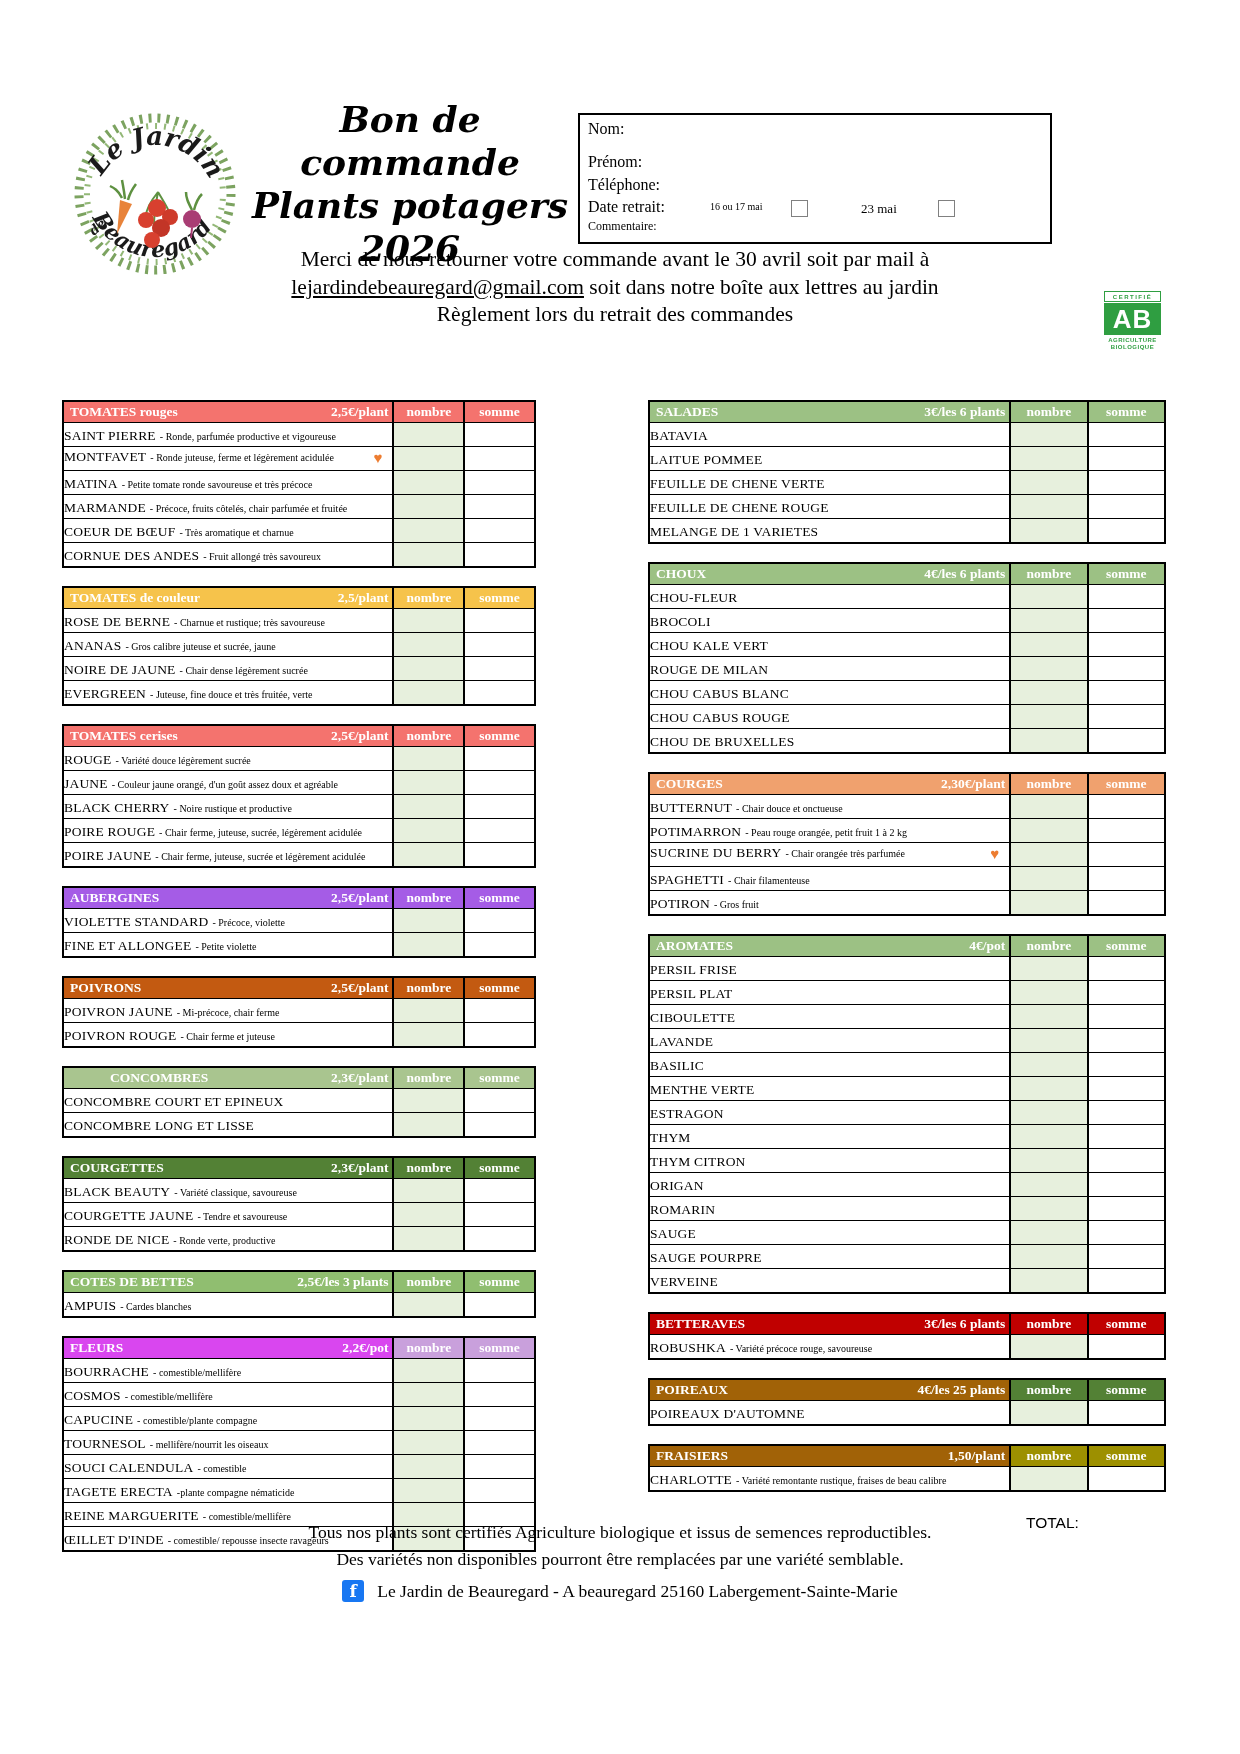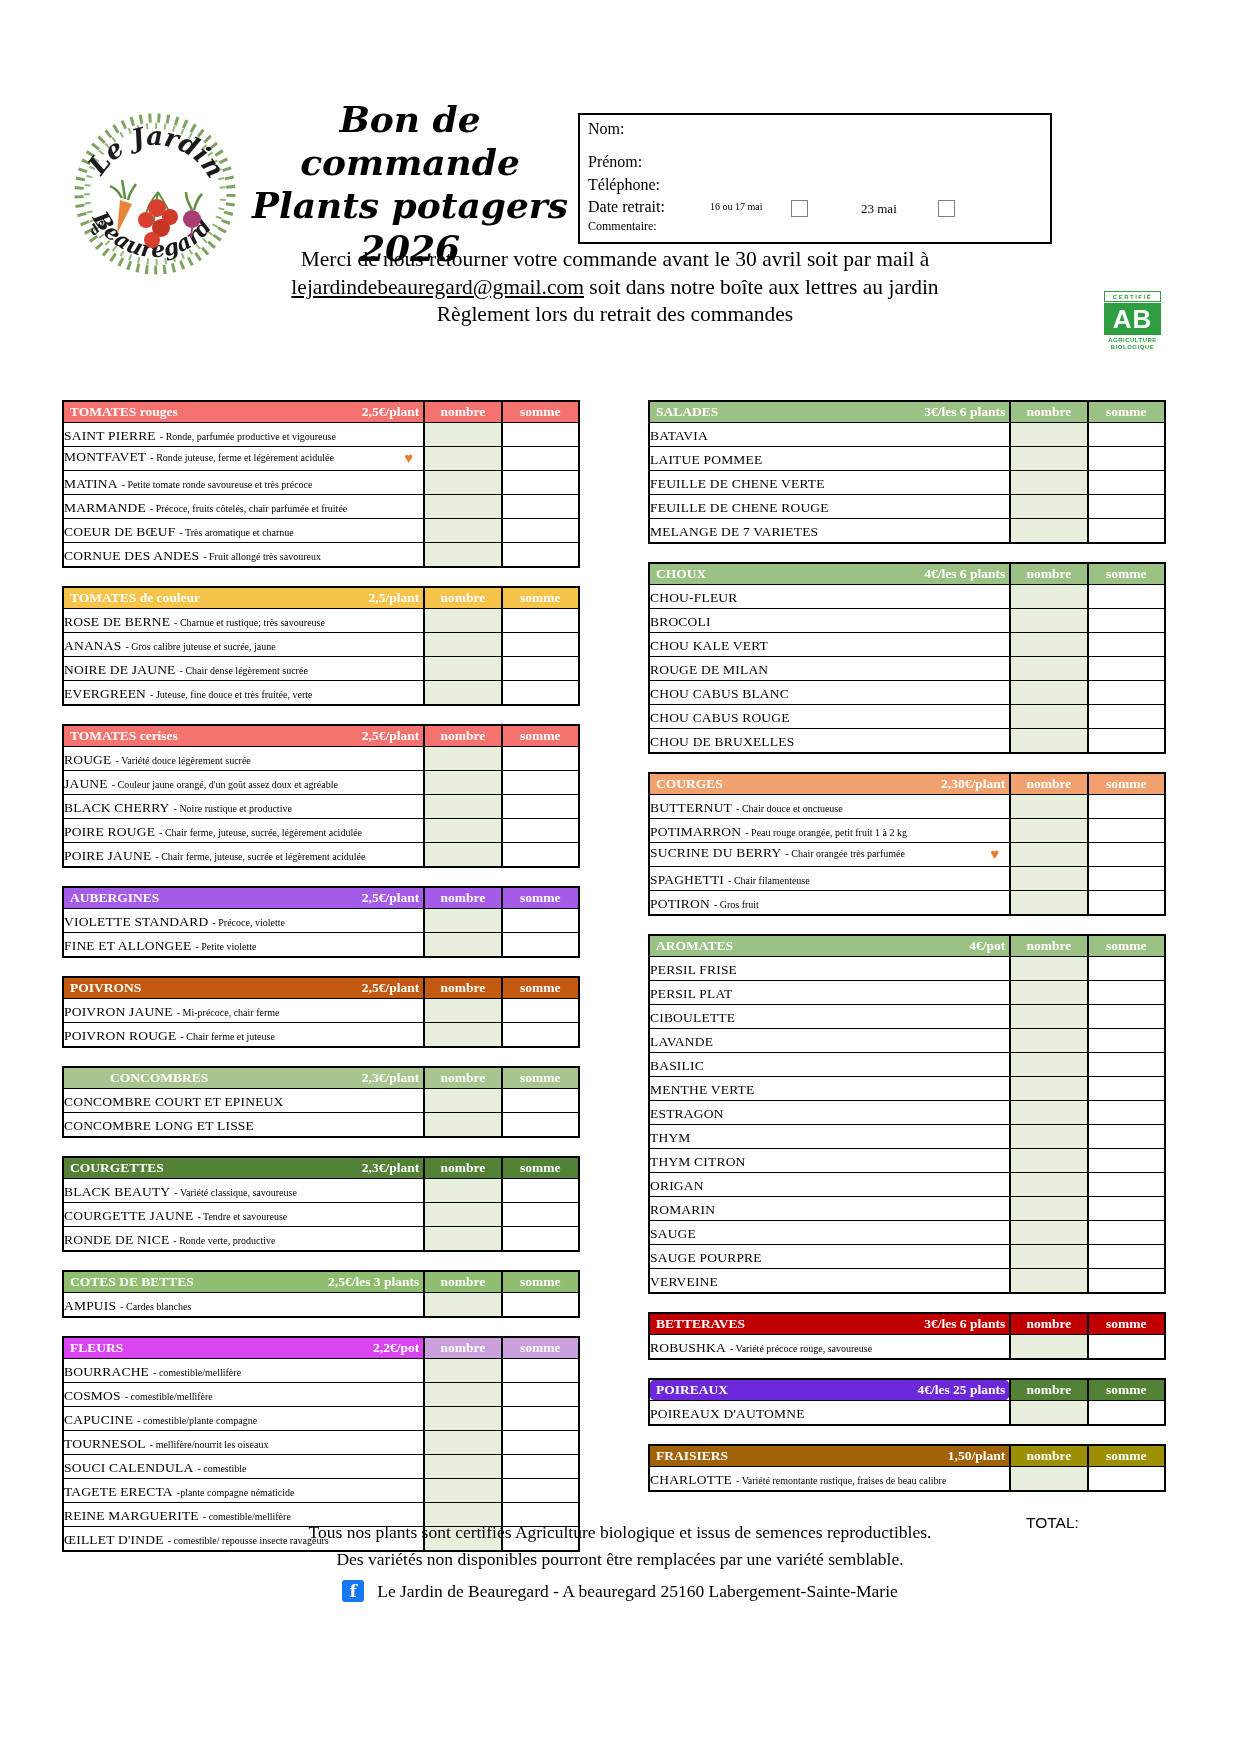--- a/index.html
+++ b/index.html
@@ -21,21 +21,21 @@
   #ab-label{position:absolute;left:1104px;top:291px;width:57px;text-align:center;
             font-family:"Liberation Sans",sans-serif;}
   .ab-cert{border:1px solid #2F9E41;color:#2F9E41;font-size:6px;letter-spacing:1.5px;
            padding:1.5px 0;font-weight:bold;}
   .ab-box{background:#2F9E41;color:#fff;font-weight:bold;font-size:26px;height:32px;
           line-height:32px;margin-top:1px;letter-spacing:1px;}
   .ab-cap{color:#2F9E41;font-size:6px;line-height:7.5px;margin-top:1.5px;font-weight:bold;
           letter-spacing:0.5px;}
 
   
-  #left-col{position:absolute;left:62px;top:400px;width:518px;}
+  #left-col{position:absolute;left:62px;top:400px;width:474px;}
   #right-col{position:absolute;left:648px;top:400px;width:518px;}
   table.vtable{width:100%;table-layout:fixed;border-collapse:collapse;
                border:2px solid #000;margin-bottom:18px;}
   .vtable th,.vtable td{border:1px solid #000;padding:0;overflow:hidden;}
   .vtable thead th{height:20px;color:#fff;font-weight:bold;font-size:13.5px;}
   .vtable tbody td{height:23px;}
   .h-label{text-align:left;}
   .t-name{float:left;padding-left:6px;}
   .t-price{float:right;padding-right:4px;}
   .c-nombre{border-left:2px solid #000 !important;border-right:2px solid #000 !important;}
@@ -685,21 +685,21 @@
       <span class="r-name">FEUILLE DE CHENE ROUGE</span>
       <span class="r-desc"></span>
     </td>
     <td class="c-nombre"></td>
     <td class="c-somme"></td>
   </tr>
 
   <tr>
     <td class="c-label">
       
-      <span class="r-name">MELANGE DE 7 VARIETES</span>
+      <span class="r-name">MELANGE DE 1 VARIETES</span>
       <span class="r-desc"></span>
     </td>
     <td class="c-nombre"></td>
     <td class="c-somme"></td>
   </tr>
 </tbody>
   </table>
 
   <table class="vtable">
     <colgroup>
@@ -1048,21 +1048,21 @@
   </table>
 
   <table class="vtable">
     <colgroup>
           <col style="width:70%">
           <col style="width:15%">
           <col style="width:15%">
         </colgroup>
     <thead>
       <tr class="h-row">
-        <th class="h-cell h-label" style="background: #6d28d9; border-radius: 8px;">
+        <th class="h-cell h-label" style="background: #a16207;">
           <span class="t-name">POIREAUX</span>
           <span class="t-price">4€/les 25 plants</span>
         </th>
         <th class="h-cell c-nombre t-nombre" style="background: rgb(83, 129, 53);">nombre</th>
         <th class="h-cell t-somme" style="background: rgb(83, 129, 53);">somme</th>
       </tr>
     </thead>
     <tbody>
   <tr>
     <td class="c-label">

